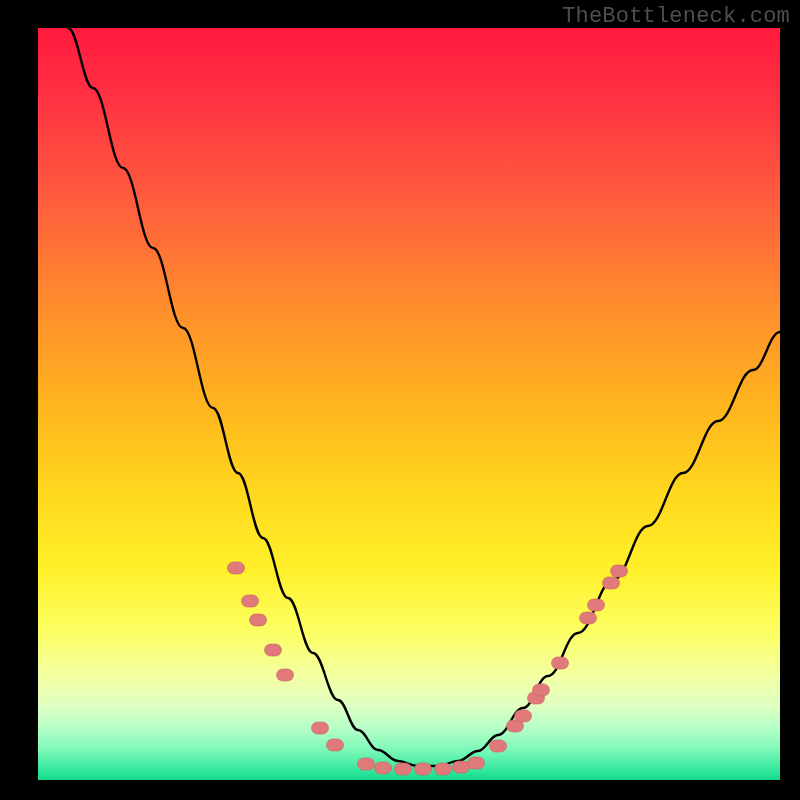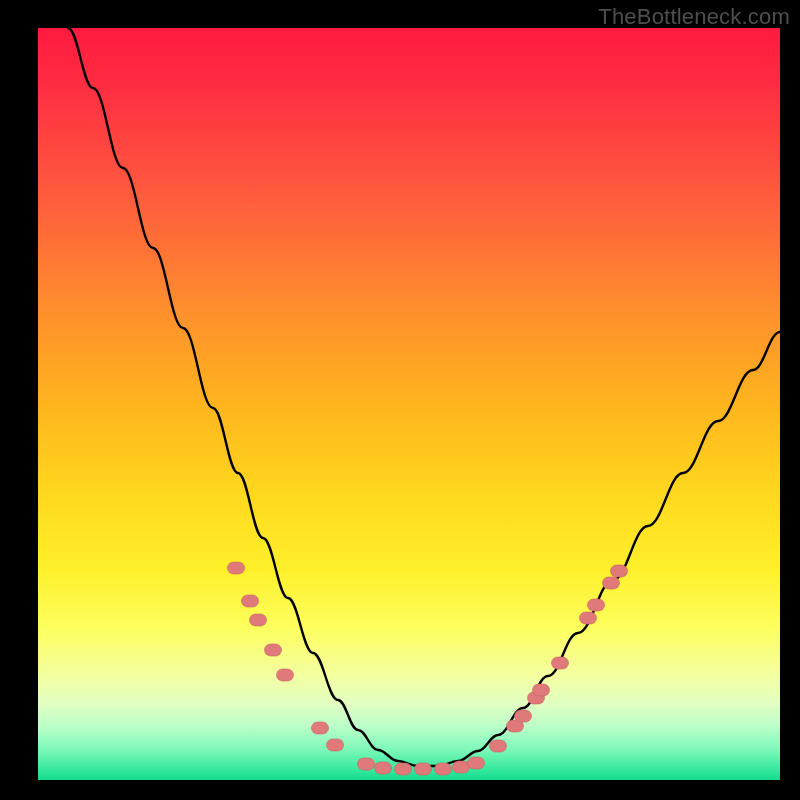--- a/index.html
+++ b/index.html
@@ -55,20 +55,21 @@
   }
   .watermark {
     position: absolute;
     top: 4px;
     right: 10px;
     color: #4e4e4e;
     font-size: 22px;
     letter-spacing: 0.2px;
     font-weight: 500;
     user-select: none;
+    font-family: Liberation Mono, monospace;
   }
 </style>
 </head>
 <body>
 
 <div class="frame">
 
   <div class="plot-area">
     <div class="gradient-bg"></div>
 

